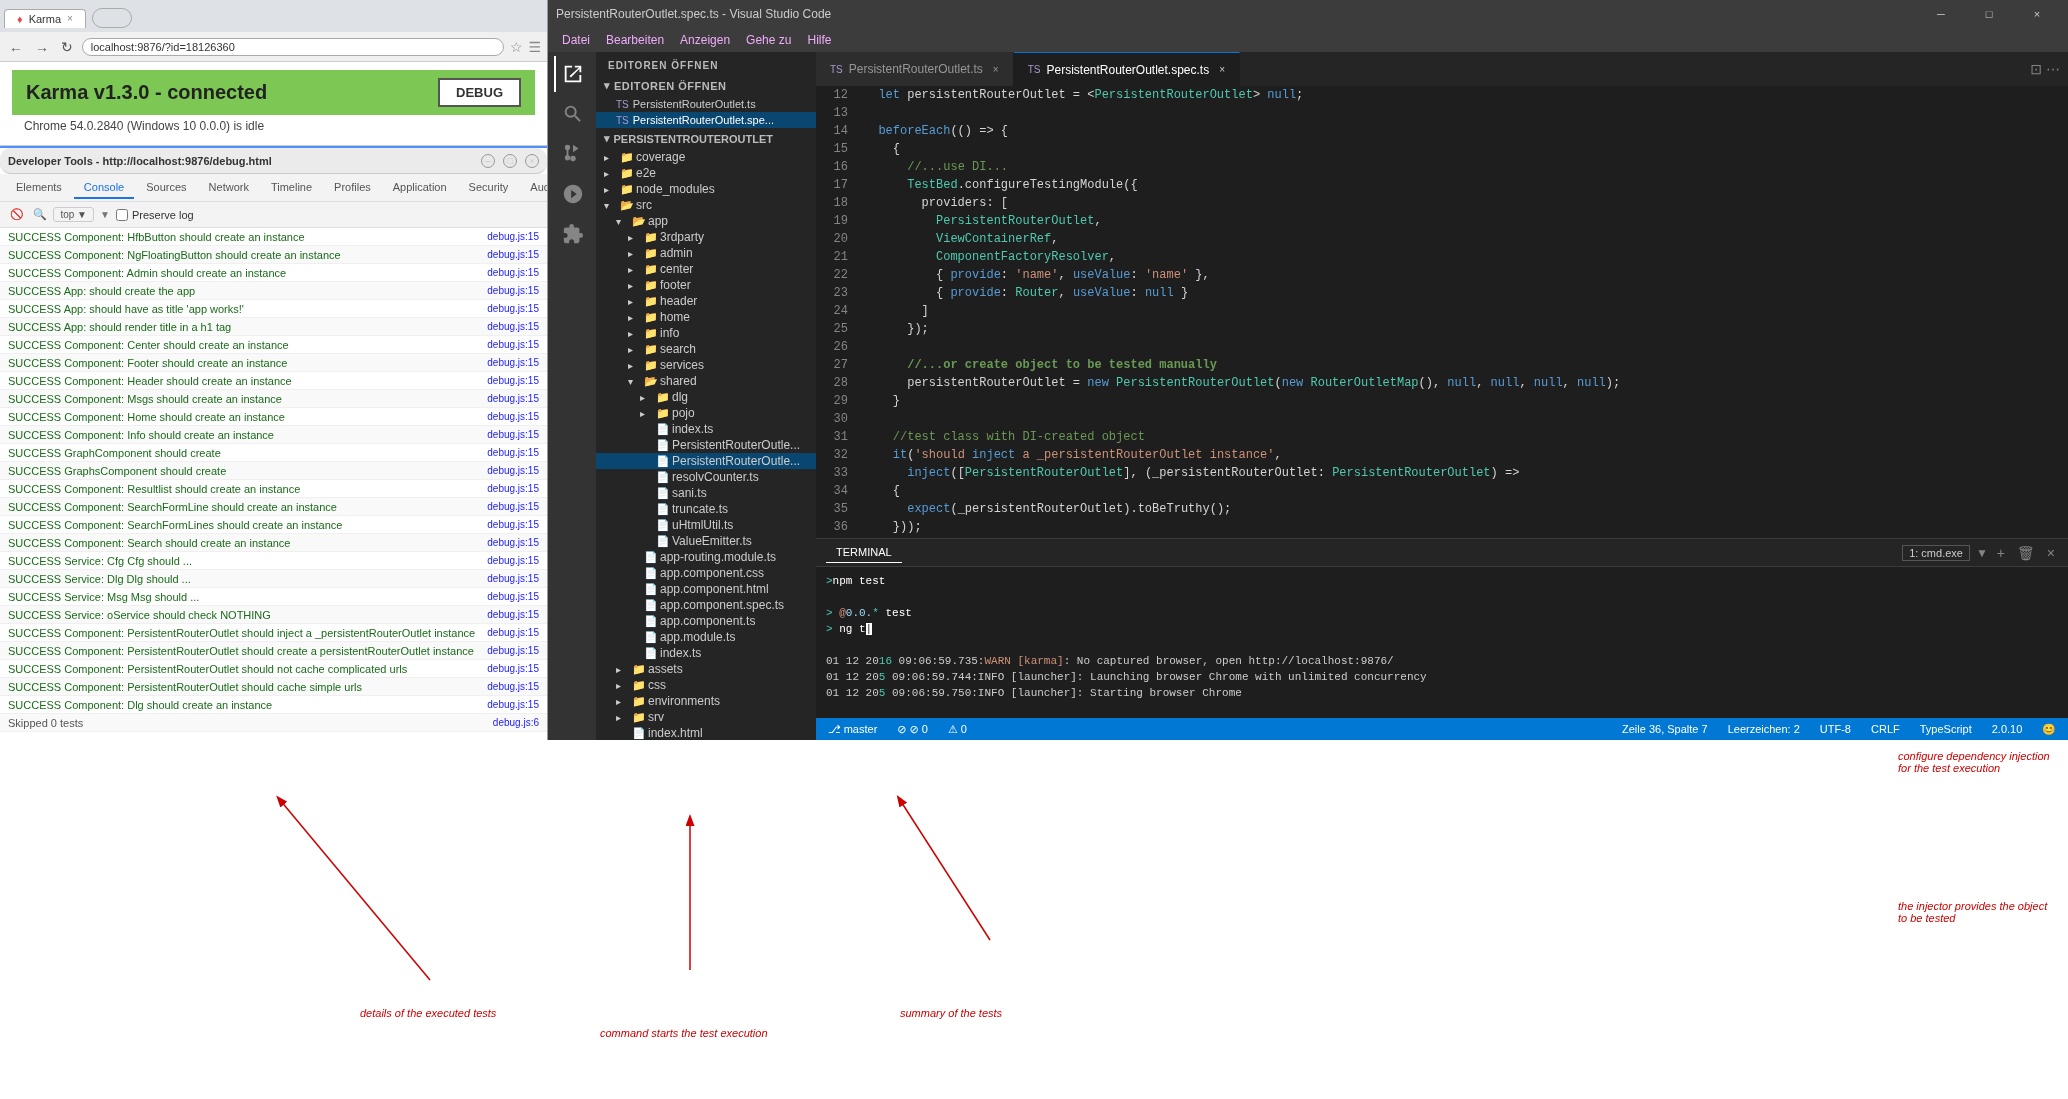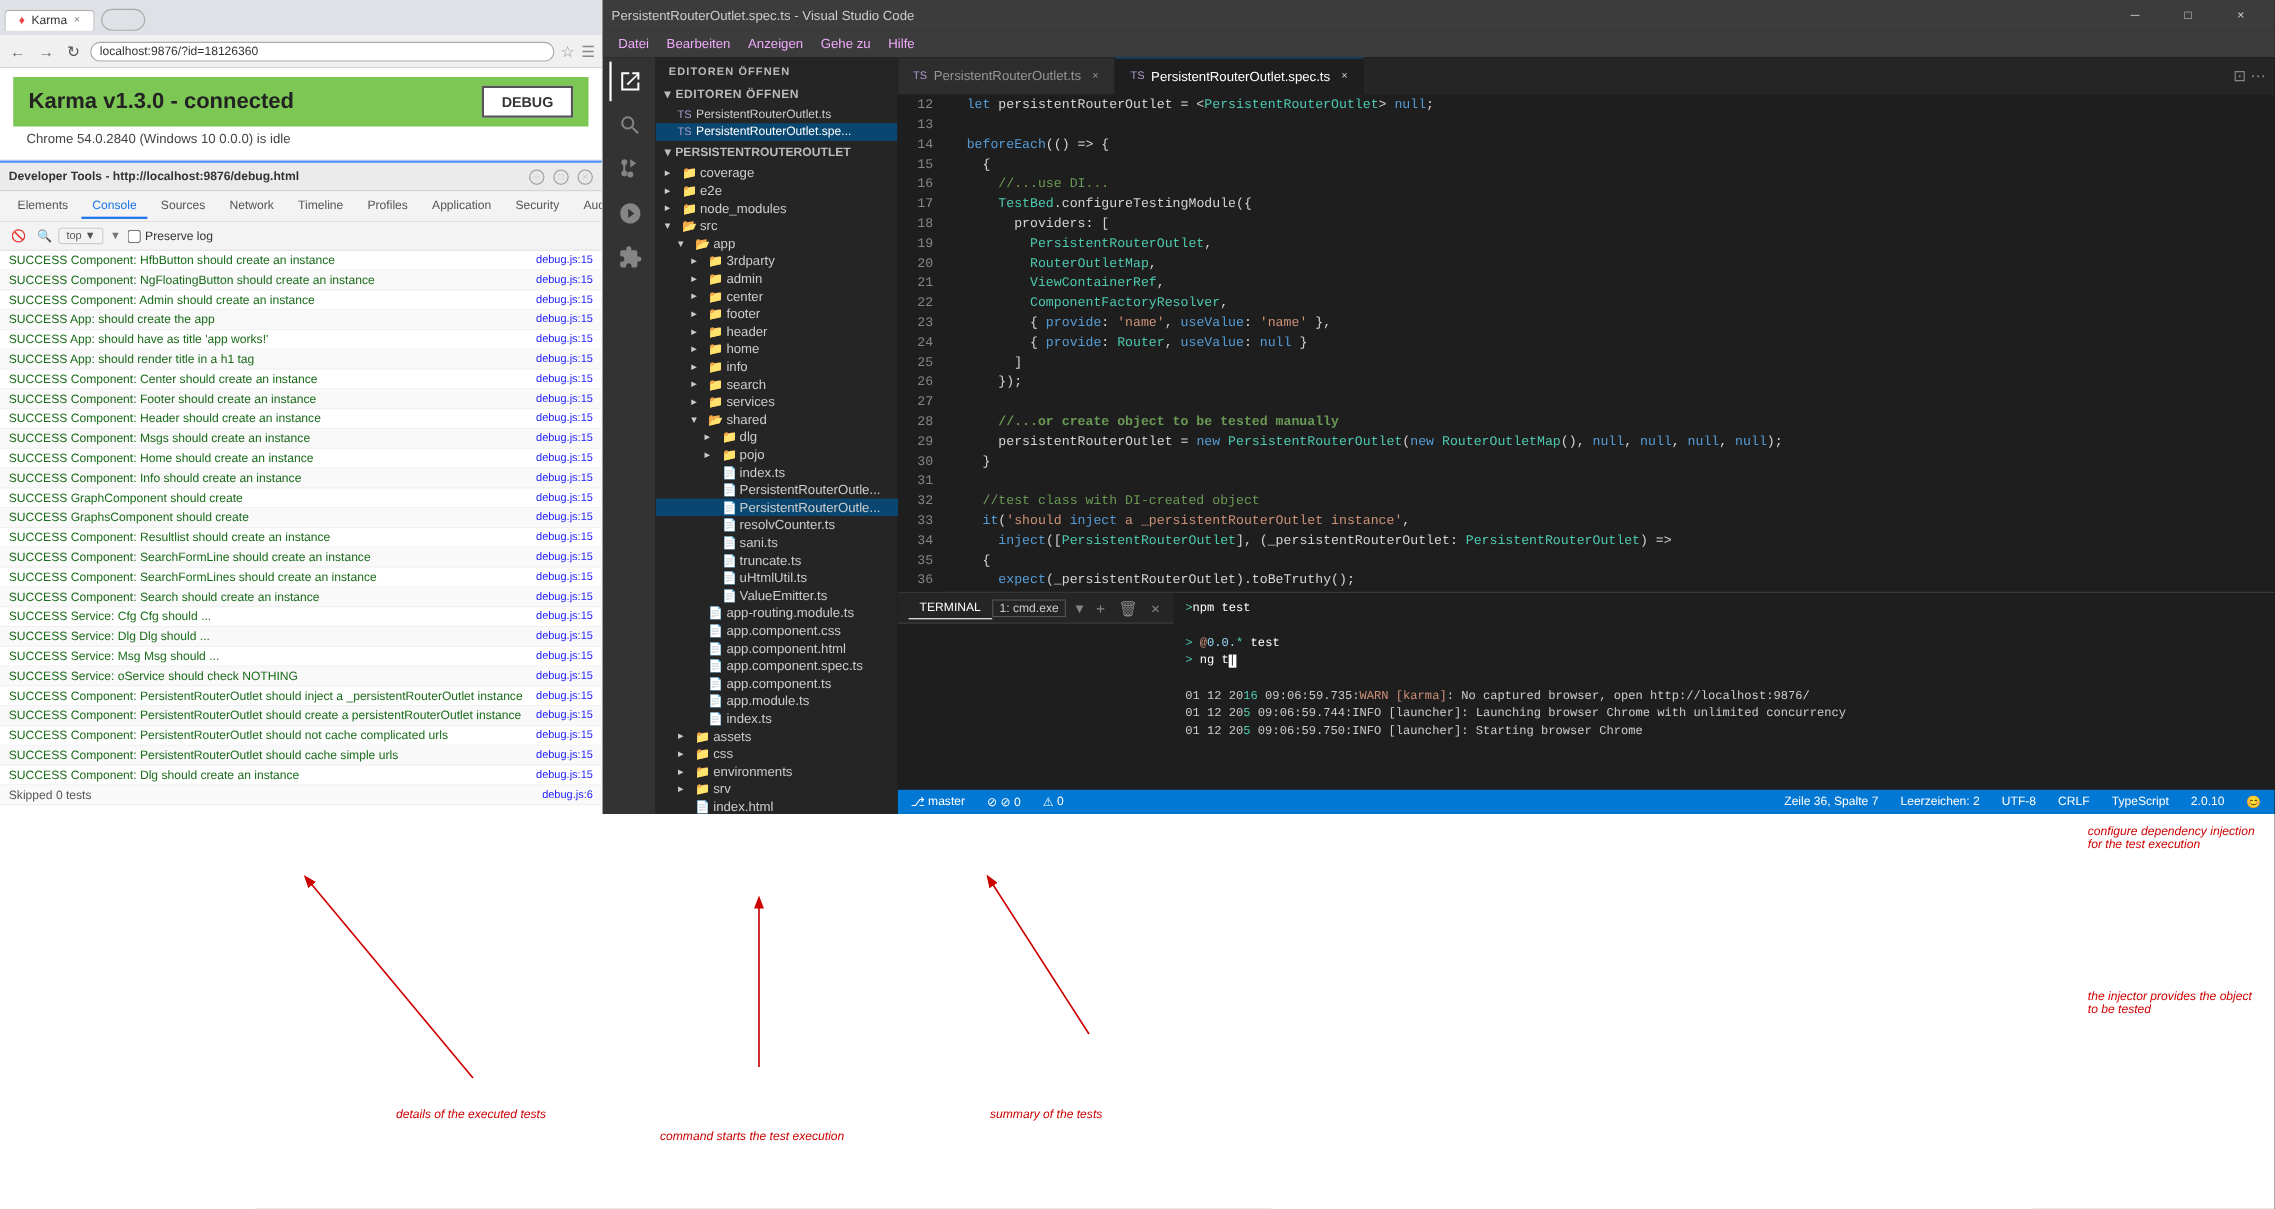--- a/index.html
+++ b/index.html
@@ -22,21 +22,21 @@
     .browser-nav { background: #f0f0f0; border-bottom: 1px solid #ccc; display: flex; align-items: center; padding: 4px 6px; gap: 6px; height: 30px; }
     .nav-btn { background: none; border: none; cursor: pointer; color: #555; font-size: 14px; padding: 0 3px; }
     .nav-btn:disabled { color: #bbb; }
     .address-bar { flex: 1; border: 1px solid #aaa; border-radius: 10px; padding: 2px 8px; font-size: 11px; color: #333; background: #fff; }
     .nav-star { color: #888; font-size: 14px; }
     .karma-content { padding: 8px 12px; background: #fff; }
     .karma-subtitle { font-size: 12px; color: #444; padding: 4px 12px; }
 
     
     .devtools { flex: 1; background: #fff; border-top: 2px solid #4d90fe; display: flex; flex-direction: column; overflow: hidden; }
-    .devtools-titlebar { background: #ebebeb; border-bottom: 1px solid #ccc; display: flex; align-items: center; justify-content: space-between; padding: 3px 8px; height: 26px; }
+    .devtools-titlebar { background: #ebebeb; border-bottom: 1px solid #ccc; display: flex; align-items: center; justify-content: space-between; padding: 3px 8px; height: 26px; border-radius: 11px; }
     .devtools-title { font-size: 11px; color: #333; font-weight: bold; }
     .devtools-winctrls { display: flex; gap: 8px; }
     .winctrl { width: 14px; height: 14px; border-radius: 50%; border: 1px solid #999; display: flex; align-items: center; justify-content: center; font-size: 9px; cursor: pointer; }
     .winctrl.minimize { background: #e8e8e8; }
     .winctrl.maximize { background: #e8e8e8; }
     .winctrl.close { background: #e8e8e8; }
     .devtools-tabs { background: #f3f3f3; border-bottom: 1px solid #ddd; display: flex; align-items: center; padding: 0 6px; height: 28px; gap: 2px; }
     .dt-tab { font-size: 11px; color: #555; padding: 4px 10px; cursor: pointer; border-bottom: 2px solid transparent; }
     .dt-tab.active { color: #1a73e8; border-bottom: 2px solid #1a73e8; }
     .devtools-toolbar { background: #f3f3f3; border-bottom: 1px solid #ddd; display: flex; align-items: center; padding: 2px 6px; height: 26px; gap: 6px; }
@@ -93,21 +93,21 @@
     .editor-tab.active .tab-close-icon { color: #ccc; }
 
     
     .code-area { flex: 1; overflow: auto; font-family: 'Consolas', 'Courier New', monospace; font-size: 12px; line-height: 18px; padding: 0; display: flex; }
     .line-numbers { background: #1e1e1e; color: #858585; text-align: right; padding: 0 8px 0 12px; user-select: none; flex-shrink: 0; min-width: 40px; }
     .line-numbers div { height: 18px; line-height: 18px; }
     .code-content { flex: 1; padding: 0 0 0 8px; overflow: visible; }
     .code-line { height: 18px; line-height: 18px; white-space: pre; color: #d4d4d4; }
 
     
-    .terminal-panel { height: 180px; background: #1e1e1e; border-top: 1px solid #3c3c3c; display: flex; flex-shrink: 0; }
+    .terminal-panel { height: 180px; background: #1e1e1e; border-top: 1px solid #3c3c3c; display: flex; flex-direction: column; flex-shrink: 0; }
     .terminal-header { background: #252526; height: 28px; display: flex; align-items: center; justify-content: space-between; padding: 0 10px; border-bottom: 1px solid #3c3c3c; flex-shrink: 0; }
     .terminal-tabs { display: flex; align-items: center; gap: 4px; }
     .terminal-tab { font-size: 11px; color: #ccc; padding: 4px 10px; cursor: pointer; border-bottom: 1px solid transparent; }
     .terminal-tab.active { border-bottom: 1px solid #fff; color: #fff; }
     .terminal-controls { display: flex; align-items: center; gap: 6px; }
     .terminal-ctrl-btn { background: none; border: none; color: #858585; cursor: pointer; font-size: 14px; padding: 0 3px; }
     .terminal-body { flex: 1; overflow-y: auto; padding: 6px 10px; font-family: 'Consolas', 'Courier New', monospace; font-size: 11px; color: #ccc; }
     .term-line { line-height: 16px; white-space: pre; }
     .term-prompt { color: #4ec9b0; }
     .term-cmd { color: #fff; margin-top: 12px; }
@@ -655,21 +655,20 @@
               </div>
             <div class="code-content" id="code-content">
                 <div class="code-line">  <span style="color:#569cd6;">let</span> persistentRouterOutlet = &lt;<span style="color:#4ec9b0;">PersistentRouterOutlet</span>&gt; <span style="color:#569cd6;">null</span>;</div>
                 <div class="code-line">&nbsp;</div>
                 <div class="code-line">  <span style="color:#569cd6;">beforeEach</span>(() =&gt; {</div>
                 <div class="code-line">    {</div>
                 <div class="code-line">      <span style="color:#6a9955;">//...use DI...</span></div>
                 <div class="code-line">      <span style="color:#4ec9b0;">TestBed</span>.configureTestingModule({</div>
                 <div class="code-line">        providers: [</div>
                 <div class="code-line">          <span style="color:#4ec9b0;">PersistentRouterOutlet</span>,</div>
-                <div class="code-line">          <span style="color:#4ec9b0;">RouterOutletMap</span>,</div>
                 <div class="code-line">          <span style="color:#4ec9b0;">ViewContainerRef</span>,</div>
                 <div class="code-line">          <span style="color:#4ec9b0;">ComponentFactoryResolver</span>,</div>
                 <div class="code-line">          { <span style="color:#569cd6;">provide</span>: <span style="color:#ce9178;">'name'</span>, <span style="color:#569cd6;">useValue</span>: <span style="color:#ce9178;">'name'</span> },</div>
                 <div class="code-line">          { <span style="color:#569cd6;">provide</span>: <span style="color:#4ec9b0;">Router</span>, <span style="color:#569cd6;">useValue</span>: <span style="color:#569cd6;">null</span> }</div>
                 <div class="code-line">        ]</div>
                 <div class="code-line">      });</div>
                 <div class="code-line">&nbsp;</div>
                 <div class="code-line">      <span style="color:#6a9955;font-weight:bold;">//...or create object to be tested manually</span></div>
                 <div class="code-line">      persistentRouterOutlet = <span style="color:#569cd6;">new</span> <span style="color:#4ec9b0;">PersistentRouterOutlet</span>(<span style="color:#569cd6;">new</span> <span style="color:#4ec9b0;">RouterOutletMap</span>(), <span style="color:#569cd6;">null</span>, <span style="color:#569cd6;">null</span>, <span style="color:#569cd6;">null</span>, <span style="color:#569cd6;">null</span>);</div>
                 <div class="code-line">    }</div>

